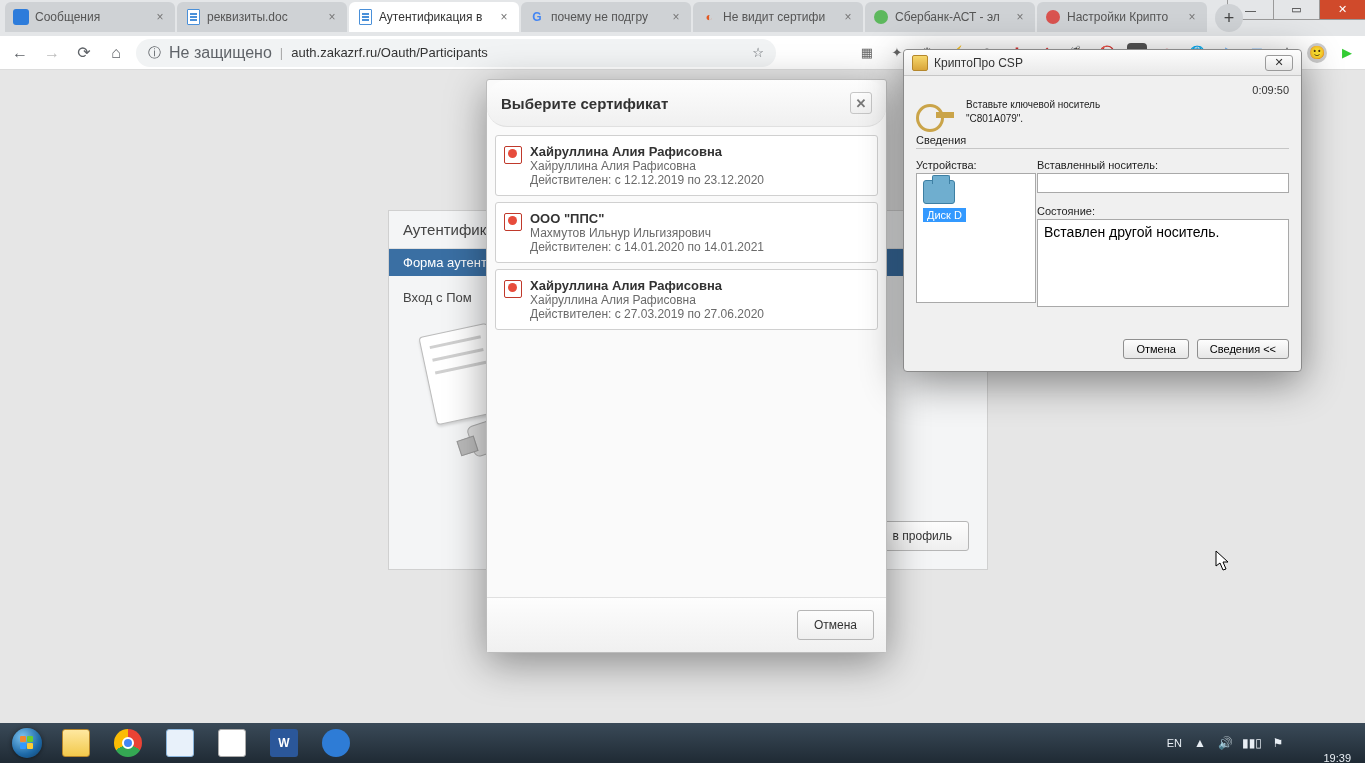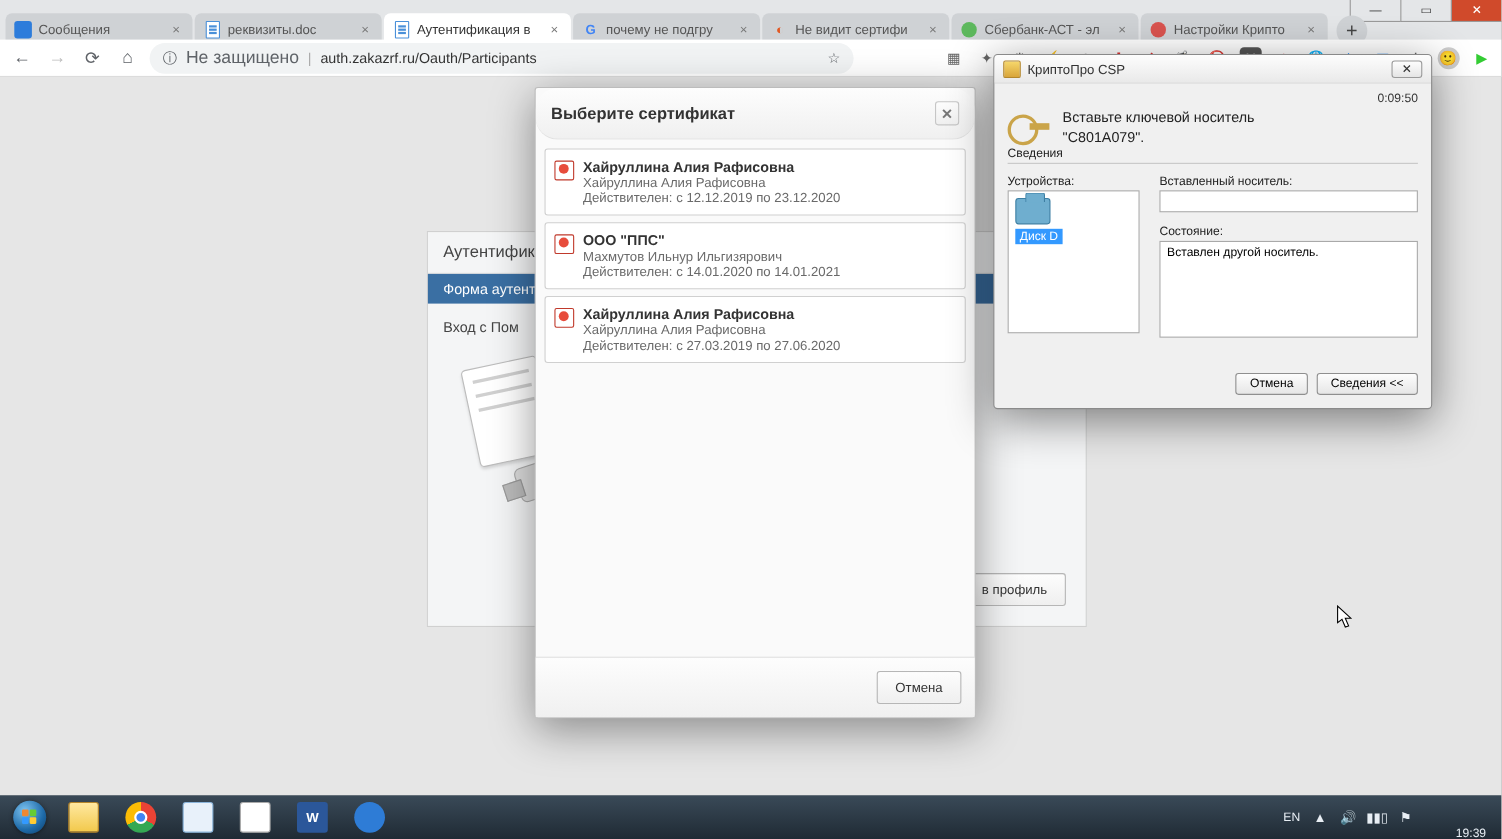--- a/index.html
+++ b/index.html
@@ -9,21 +9,21 @@
   
   .chrome-top { position: absolute; top: 0; left: 0; right: 0; height: 70px; background: #e4e6e8; border-bottom: 1px solid #c7c7c7; }
   .win-btns { position: absolute; top: 0; right: 0; display: flex; }
   .win-btn { width: 46px; height: 20px; display:flex; align-items:center; justify-content:center; font-size: 11px; background: #e4e6e8; border: 1px solid #9a9a9a; border-top:none; border-right:none;}
   .win-btn:first-child{border-left:1px solid #9a9a9a;}
   .win-btn.min { color:#333;}
   .win-btn.max { color:#333;}
   .win-btn.close { background: #d04a2b; color:#fff; }
 
   
-  .tabstrip { position: absolute; top: 12px; left: 5px; right: 60px; height: 30px; display: flex; align-items: flex-end; gap: 2px; }
+  .tabstrip { position: absolute; top: 2px; left: 5px; right: 60px; height: 30px; display: flex; align-items: flex-end; gap: 2px; }
   .tab { flex: 1 1 0; max-width: 170px; height: 30px; background: #cfd2d5; border-radius: 6px 6px 0 0; display: flex; align-items: center; padding: 0 8px; gap: 6px; color: #555; font-size: 12px; cursor: default; overflow:hidden;}
   .tab.active { background: #fff; color:#333; }
   .tab .favicon { width: 16px; height: 16px; display:flex; align-items:center; justify-content:center; font-size:12px;}
   .tab .tlabel { flex: 1; white-space: nowrap; overflow: hidden; text-overflow: ellipsis; }
   .tab .tclose { width: 14px; height: 14px; display:flex; align-items:center; justify-content:center; font-size:12px; color:#777;}
   .newtab { width: 28px; height: 28px; background:#cfd2d5; border-radius:50%; display:flex; align-items:center; justify-content:center; color:#444; font-size:18px; margin-left:6px;}
 
   
   .addr-row { position: absolute; top: 36px; left: 0; right: 0; height: 34px; background: #fff; display: flex; align-items: center; padding: 0 8px; gap: 8px; border-bottom: 1px solid #dcdcdc;}
   .nav-icon { width: 24px; height:24px; display:flex; align-items:center; justify-content:center; color:#5f6368; font-size:16px; border-radius:50%;}
@@ -66,33 +66,33 @@
   .csp { position:absolute; left:903px; top:49px; width:399px; height:323px; background:#f0f0f0; border:1px solid #8a8a8a; border-radius:4px; box-shadow:0 10px 40px rgba(0,0,0,.45); }
   .csp-title { height:26px; display:flex; align-items:center; padding:0 8px; font-size:12px; color:#333; background:linear-gradient(#fdfdfd,#e9e9e9); border-bottom:1px solid #c6c6c6; border-radius:4px 4px 0 0;}
   .csp-title .tico{width:16px;height:16px;margin-right:6px;background:linear-gradient(#f6d76b,#d9a53a);border:1px solid #b4872c;border-radius:2px;}
   .csp-title .csp-x{ margin-left:auto; width:28px;height:16px; border:1px solid #9a9a9a; border-radius:3px; display:flex;align-items:center;justify-content:center;font-size:11px; background:linear-gradient(#fdfdfd,#e5e5e5);}
   .csp-body{ padding:8px 12px 12px; }
   .csp-timer{ text-align:right; font-size:11px; color:#333; }
   .csp-msg { display:flex; gap:10px; margin-top:2px;}
   .csp-msg .kico{width:40px;height:36px;position:relative;flex:none;}
   .csp-msg .kico::before{content:"";position:absolute;left:0;top:6px;width:22px;height:22px;border:3px solid #caa449;border-radius:50%;}
   .csp-msg .kico::after{content:"";position:absolute;left:20px;top:14px;width:18px;height:6px;background:#caa449;}
-  .csp-msg .mtxt{ font-size:13px; color:#222; line-height:1.35;}
+  .csp-msg .mtxt{ font-size:10px; color:#222; line-height:1.35;}
   .csp-field{ }
   .csp-label{ font-size:11px; color:#222; margin-bottom:2px;}
-  .csp-group{ display:flex; gap:18px; }
+  .csp-group{ display:flex; gap:1px; }
   .csp-left{ width:120px;}
   .csp-devbox{ height:130px; border:1px solid #a9a9a9; background:#fff; padding:6px; font-size:11px;}
   .dev-item{ display:flex; flex-direction:column; align-items:flex-start; width:60px; }
   .dev-ico{width:32px;height:24px;background:#6faecf;border:1px solid #3d7fa3;border-radius:3px;position:relative;}
   .dev-ico::after{content:"";position:absolute;left:8px;top:-6px;width:16px;height:8px;background:#6faecf;border:1px solid #3d7fa3;border-bottom:none;border-radius:2px 2px 0 0;}
   .dev-lab{ margin-top:4px; padding:1px 4px; background:#3399ff; color:#fff; font-size:11px;}
   .csp-right{ flex:1;}
   .csp-input{ height:20px; width:100%; border:1px solid #a9a9a9; background:#fff; font-size:11px; padding:2px 4px;}
-  .csp-state{ height:88px; width:100%; border:1px solid #a9a9a9; background:#fff; font-size:11px; padding:4px 6px; margin-top:2px;}
+  .csp-state{ height:88px; width:100%; border:1px solid #a9a9a9; background:#fff; font-size:14px; padding:4px 6px; margin-top:2px;}
   .csp-btns{ position:absolute; right:12px; bottom:12px; display:flex; gap:8px;}
   .win-button{ padding:3px 12px; font-size:11px; background:linear-gradient(#fdfdfd,#e6e6e6); border:1px solid #8f8f8f; border-radius:3px;}
 
   
   .cursor { position:absolute; left:1215px; top:550px; width:16px; height:22px; pointer-events:none;}
   .cursor svg{display:block;}
 
   
   .taskbar { position:absolute; left:0; right:0; bottom:0; height:40px; background:linear-gradient(#3a4a58,#1f2a34); display:flex; align-items:center; padding:0 6px; gap:4px; color:#e8eef4;}
   .tb-btn{ width:48px; height:34px; display:flex; align-items:center; justify-content:center; border-radius:3px;}

